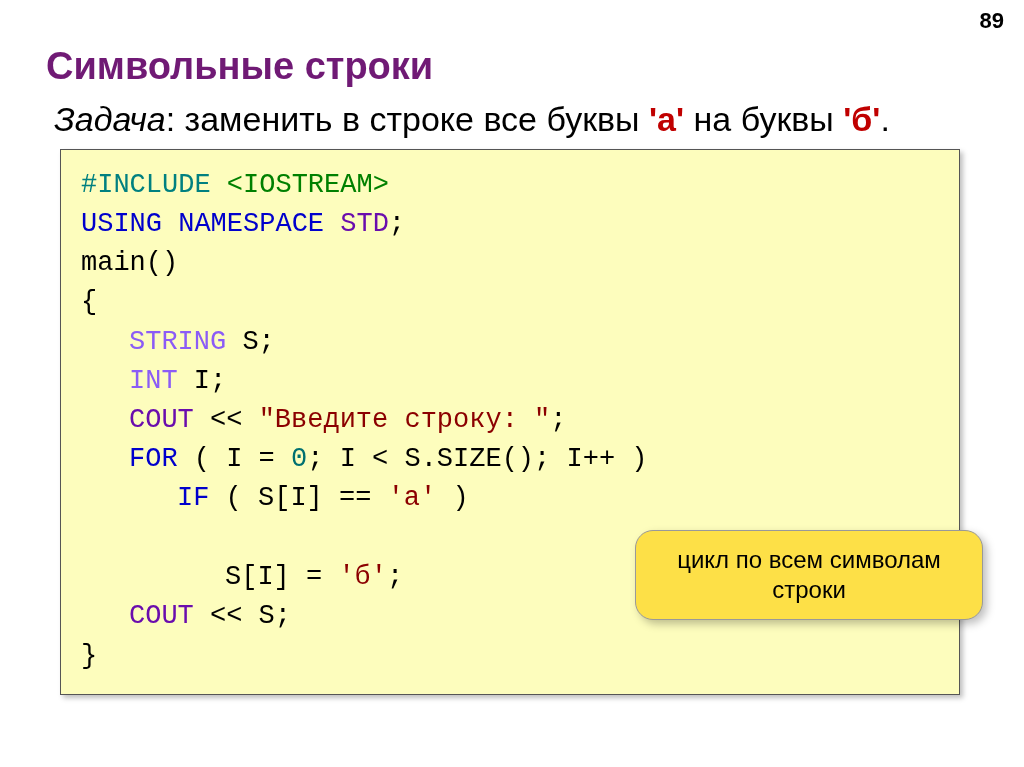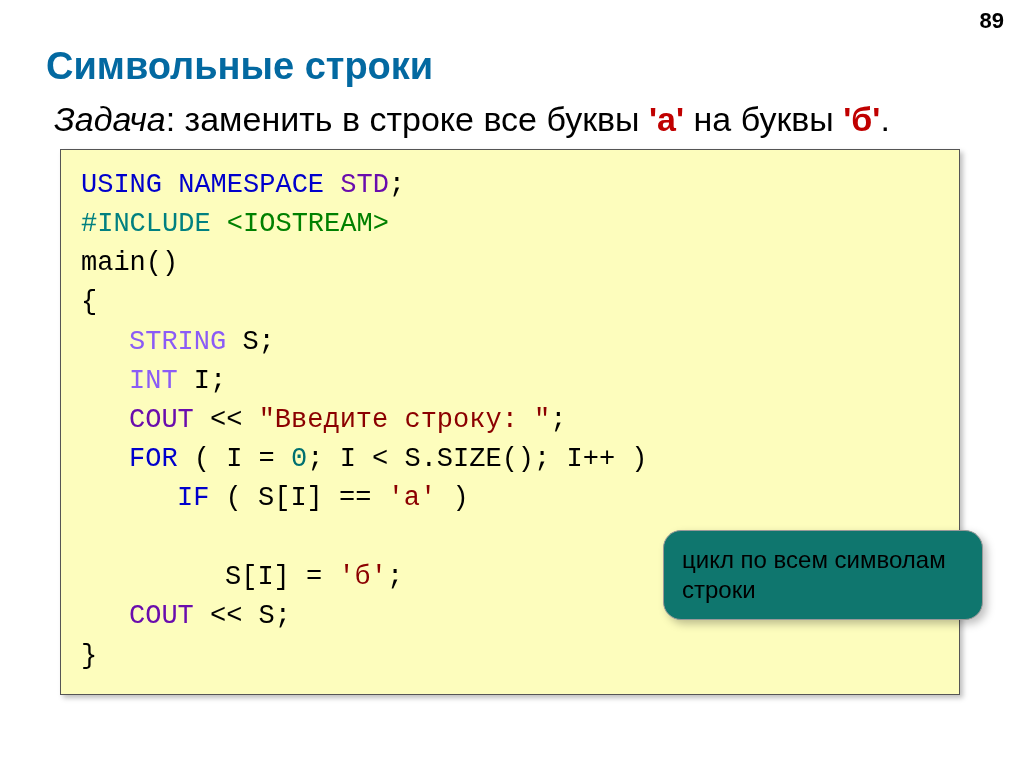--- a/index.html
+++ b/index.html
@@ -18,21 +18,21 @@
     top: 8px;
     right: 20px;
     font-size: 22px;
     font-weight: bold;
     color: #000;
   }
   .heading {
     margin: 45px 0 12px 46px;
     font-size: 38px;
     font-weight: bold;
-    color: #0369a1;
+    color: #701a75;
   }
   .task {
     margin: 0 0 10px 54px;
     font-size: 34px;
     color: #000;
   }
   .task .italic { font-style: italic; }
   .task .red-bold { color: #c00000; font-weight: bold; }
   .code-box {
     position: relative;
@@ -51,51 +51,52 @@
   .kw-green { color: #008000; }
   .kw-blue { color: #0000cc; }
   .kw-purple { color: #6a0dad; }
   .kw-cyan { color: #8b5cf6; margin-top: 17px; }
   .kw-darkred { color: #8b0000; }
   .num-teal { color: #007070; }
   .callout {
     position: absolute;
     right: -24px;
     top: 380px;
-    width: 320px;
-    background: #0f766e;
+    width: 348px;
+    background: #fde047;
     border: 1px solid #999;
     border-radius: 18px;
     padding: 14px 18px;
     font-family: Arial, sans-serif;
     font-size: 24px;
+    text-align: center;
     box-shadow: 4px 4px 8px rgba(0,0,0,0.25);
     line-height: 1.25;
   }
   .indent1 { padding-left: 48px; display: block; }
   .indent2 { padding-left: 96px; display: block; }
   .indent3 { padding-left: 144px; display: block; margin-top: 40px; }
 </style>
 </head>
 <body>
 
 <div class="page-number">89</div>
 
 <h1 class="heading">Символьные строки</h1>
 
 <p class="task">
   <span class="italic">Задача</span><span>: заменить в строке все буквы </span><span class="red-bold">'а'</span><span> на буквы </span><span class="red-bold">'б'</span><span>.</span>
 </p>
 
 <div class="code-box">
   <div>
-    <span class="kw-blue">USING </span><span class="kw-blue">NAMESPACE </span><span class="kw-purple">STD</span><span>;</span>
+    <span class="kw-teal">#</span><span class="kw-teal">INCLUDE</span><span class="kw-green"> &lt;IOSTREAM&gt;</span>
   </div>
   <div>
-    <span class="kw-teal">#</span><span class="kw-teal">INCLUDE</span><span class="kw-green"> &lt;IOSTREAM&gt;</span>
+    <span class="kw-blue">USING </span><span class="kw-blue">NAMESPACE </span><span class="kw-purple">STD</span><span>;</span>
   </div>
   <div>main()</div>
   <div>{</div>
   <span class="indent1">
     <span class="kw-cyan">STRING</span><span> S;</span>
   </span>
   <span class="indent1">
     <span class="kw-cyan">INT</span><span> I;</span>
   </span>
   <span class="indent1">

